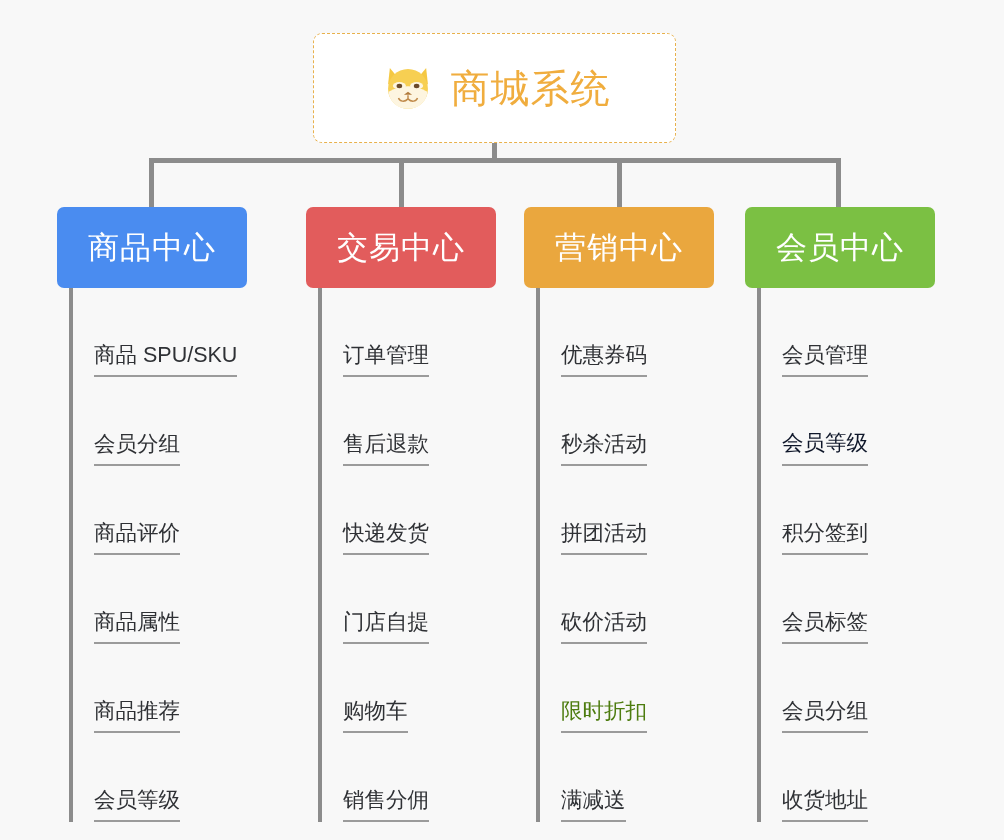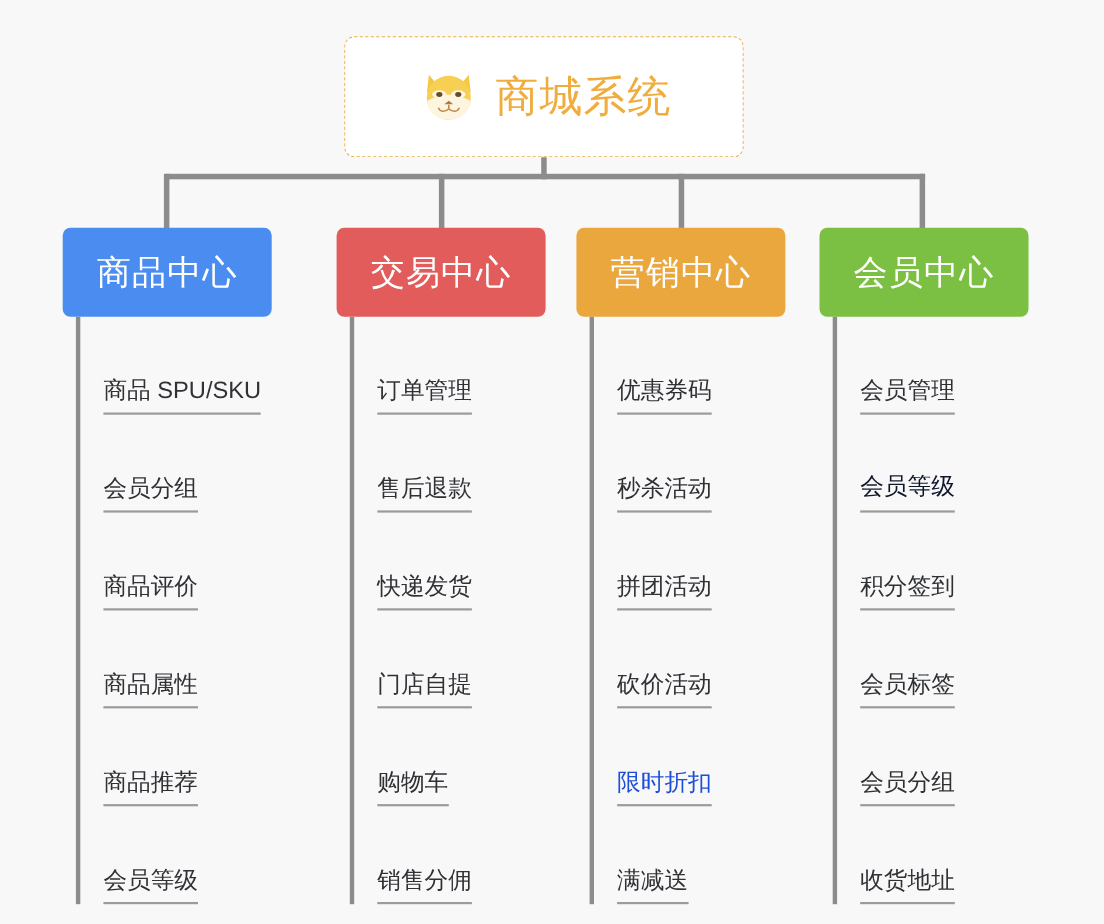--- a/index.html
+++ b/index.html
@@ -231,21 +231,21 @@
       <div class="leaf">
           <span class="leaf-text" style="color: rgb(47, 49, 53); border-bottom-color: rgb(155, 155, 155);">秒杀活动</span>
         </div>
       <div class="leaf">
           <span class="leaf-text" style="color: rgb(47, 49, 53); border-bottom-color: rgb(155, 155, 155);">拼团活动</span>
         </div>
       <div class="leaf">
           <span class="leaf-text" style="color: rgb(47, 49, 53); border-bottom-color: rgb(155, 155, 155);">砍价活动</span>
         </div>
       <div class="leaf">
-          <span class="leaf-text" style="color: #1d4ed8; border-bottom-color: rgb(155, 155, 155);">限时折扣</span>
+          <span class="leaf-text" style="color: #4d7c0f; border-bottom-color: rgb(155, 155, 155);">限时折扣</span>
         </div>
       <div class="leaf">
           <span class="leaf-text" style="color: rgb(47, 49, 53); border-bottom-color: rgb(155, 155, 155);">满减送</span>
         </div>
     </div>
   </div>
 
   <div class="column" id="col-3">
     <div class="col-head" style="background: rgb(123, 192, 67);">
       <span>会员中心</span>

